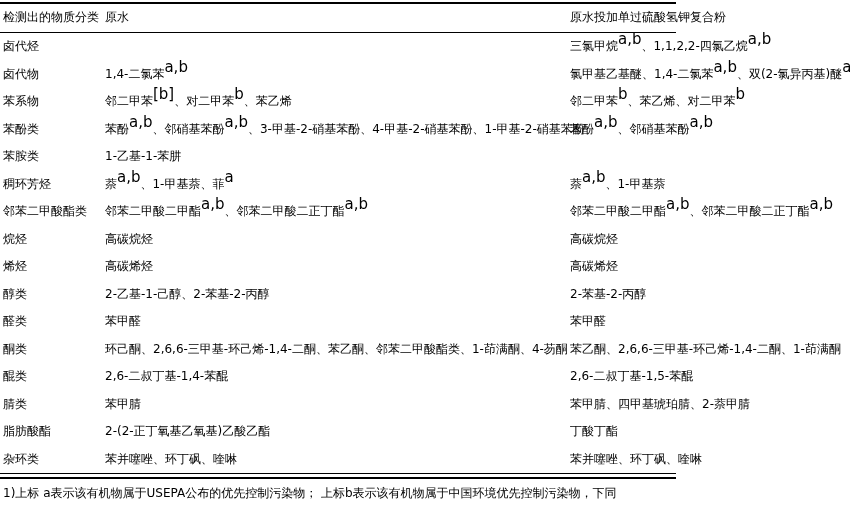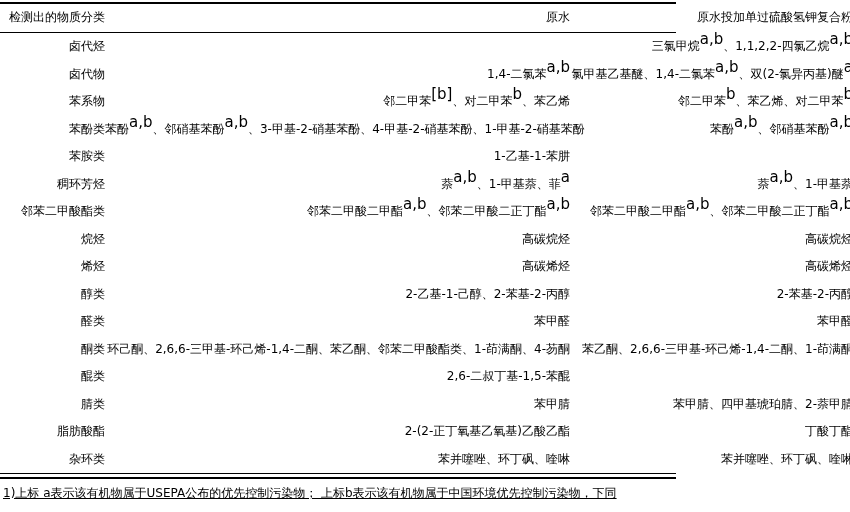--- a/index.html
+++ b/index.html
@@ -5,42 +5,41 @@
   html,body{margin:0;padding:0;background:#ffffff;}
   .page{
     position:relative;
     width:850px;height:512px;
     background:#ffffff;
     color:#000;
     font-family:"DejaVu Sans",sans-serif;
     font-size:12px;
     overflow:hidden;
   }
-  .tbl{position:absolute;left:0;top:2px;width:676px;text-align:right;}
+  .tbl{position:absolute;left:0;top:2px;width:676px;}
   .rule-top{border-top:2px solid #000;width:100%;height:0;}
   .rule-head{border-top:1px solid #000;width:100%;height:0;}
   .rule-bottom{width:100%;height:3px;border-top:1px solid #000;border-bottom:2px solid #000;}
   .grid-row{
     display:grid;
     grid-template-columns:102px 465px 283px;
     align-items:center;
     height:27.5px;
     padding-left:3px;
     box-sizing:border-box;
   }
   .hdr{font-weight:normal;height:28px;}
   .cell{white-space:nowrap;overflow:visible;line-height:27.5px;}
   sup{font-size:15px;line-height:0;position:relative;top:-1px;}
   .footnote{
     position:absolute;left:3px;top:485px;
     width:844px;
     white-space:nowrap;
     font-size:12px;
     color:#000;
-    text-decoration:underline;
   }
 </style>
 </head>
 <body>
 
 <div class="page">
   <div class="tbl">
     <div class="rule-top"></div>
     <div class="grid-row hdr">
       <div class="cell">检测出的物质分类</div>
@@ -104,20 +103,21 @@
           <div class="cell"><span>苯甲醛</span></div>
           <div class="cell"><span>苯甲醛</span></div>
         </div>
         <div class="grid-row">
           <div class="cell">酮类</div>
           <div class="cell"><span>环己酮</span>、<span>2,6,6-三甲基-环己烯-1,4-二酮</span>、<span>苯乙酮</span>、<span>邻苯二甲酸酯类</span>、<span>1-茚满酮</span>、<span>4-芴酮</span></div>
           <div class="cell"><span>苯乙酮</span>、<span>2,6,6-三甲基-环己烯-1,4-二酮</span>、<span>1-茚满酮</span></div>
         </div>
         <div class="grid-row">
           <div class="cell">醌类</div>
+          <div class="cell"><span>2,6-二叔丁基-1,4-苯醌</span></div>
           <div class="cell"><span>2,6-二叔丁基-1,5-苯醌</span></div>
         </div>
         <div class="grid-row">
           <div class="cell">腈类</div>
           <div class="cell"><span>苯甲腈</span></div>
           <div class="cell"><span>苯甲腈</span>、<span>四甲基琥珀腈</span>、<span>2-萘甲腈</span></div>
         </div>
         <div class="grid-row">
           <div class="cell">脂肪酸酯</div>
           <div class="cell"><span>2-(2-正丁氧基乙氧基)乙酸乙酯</span></div>

